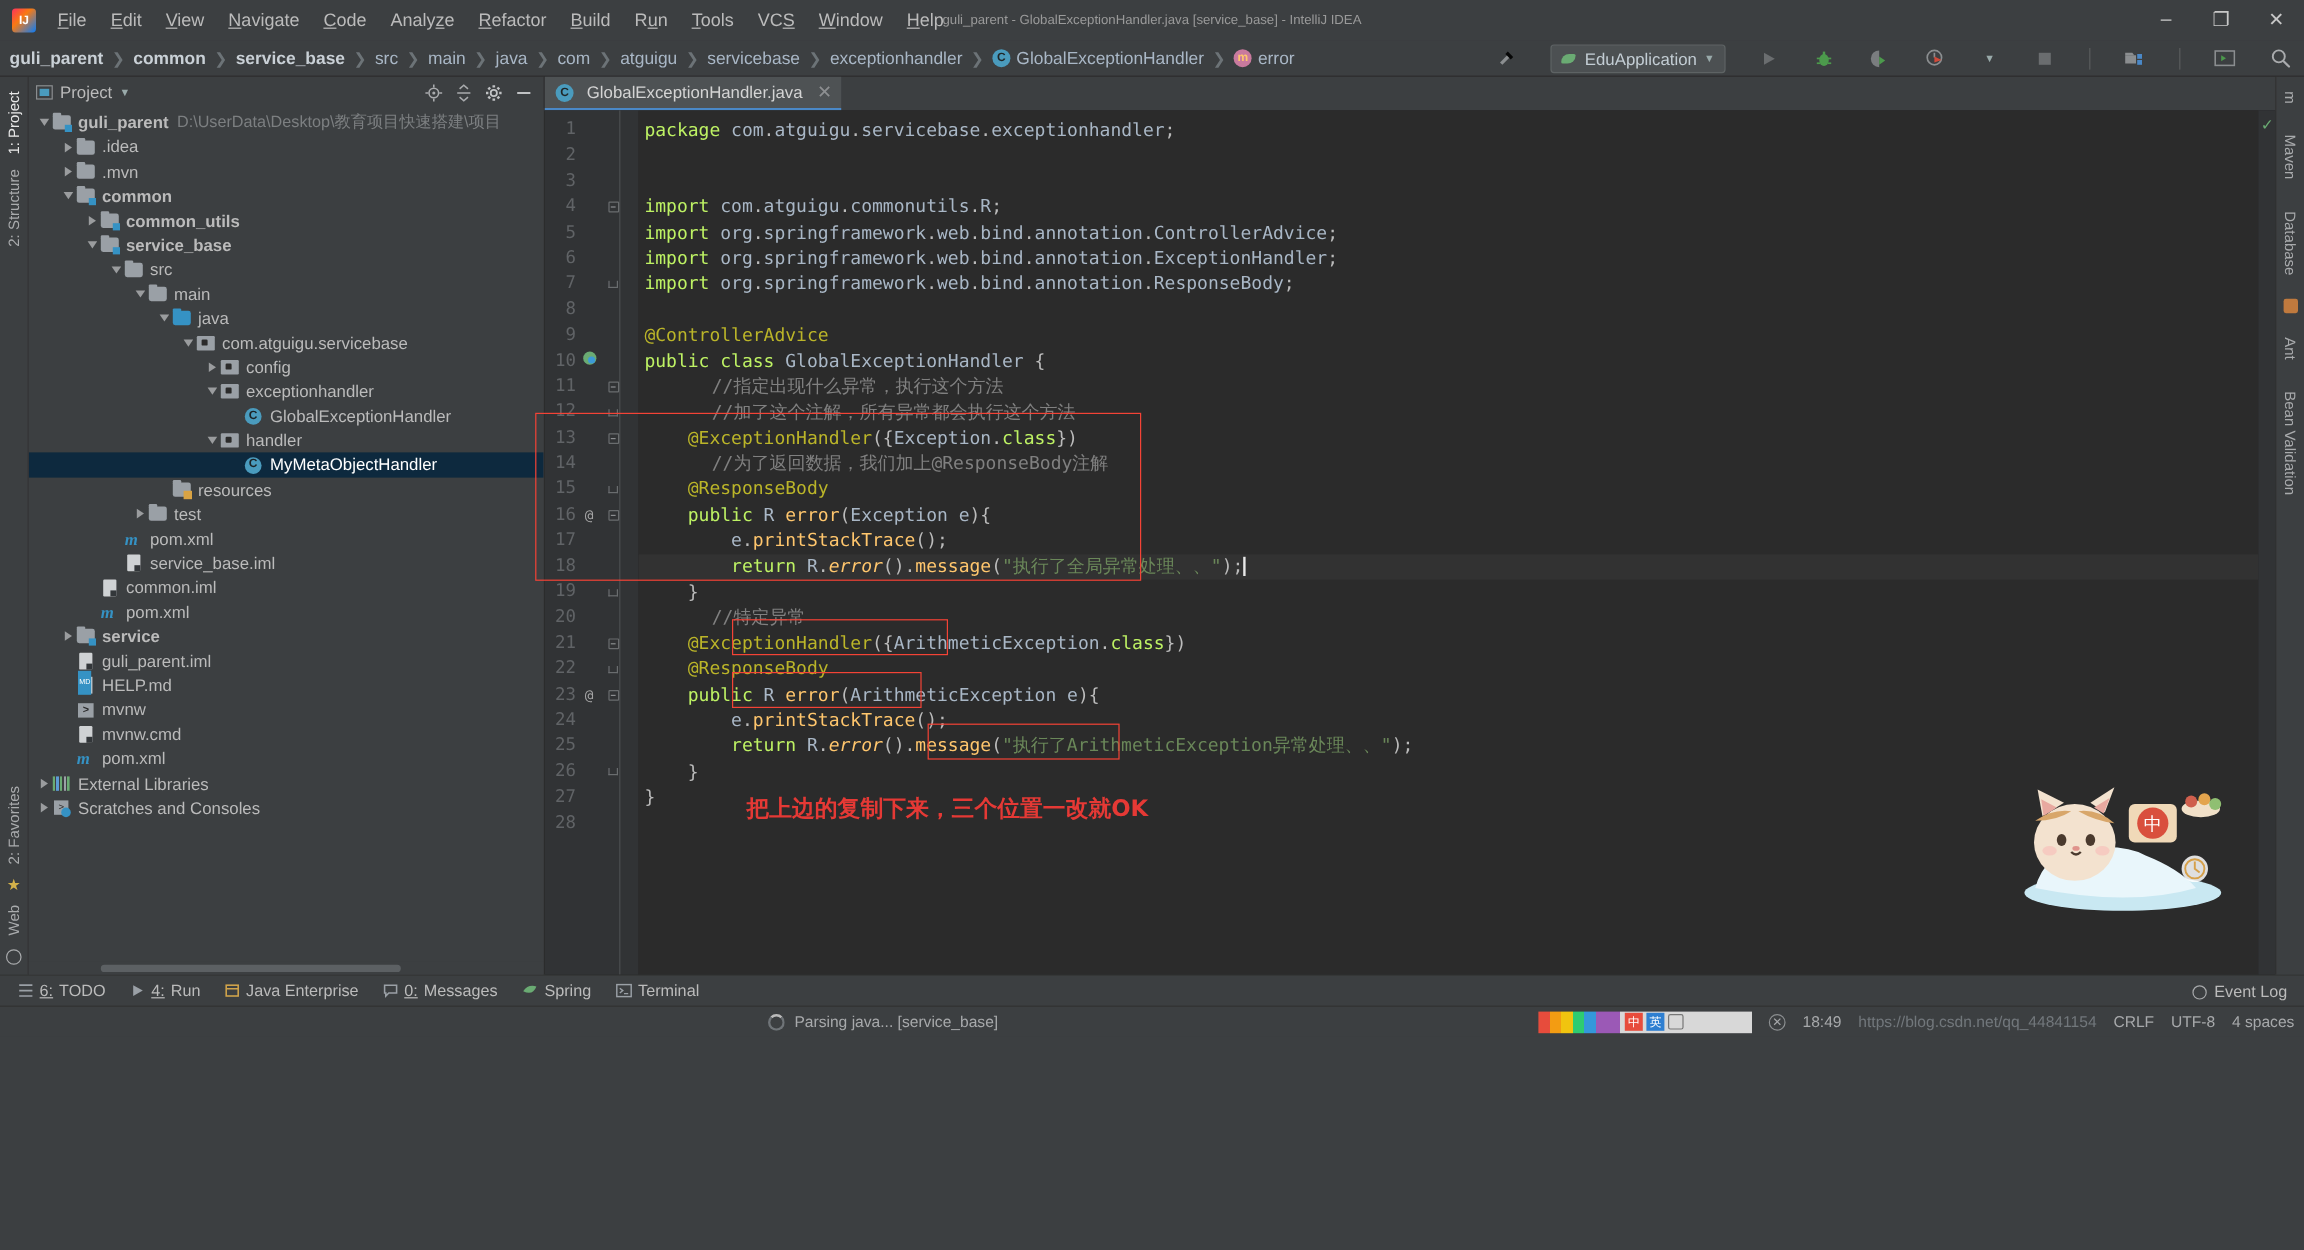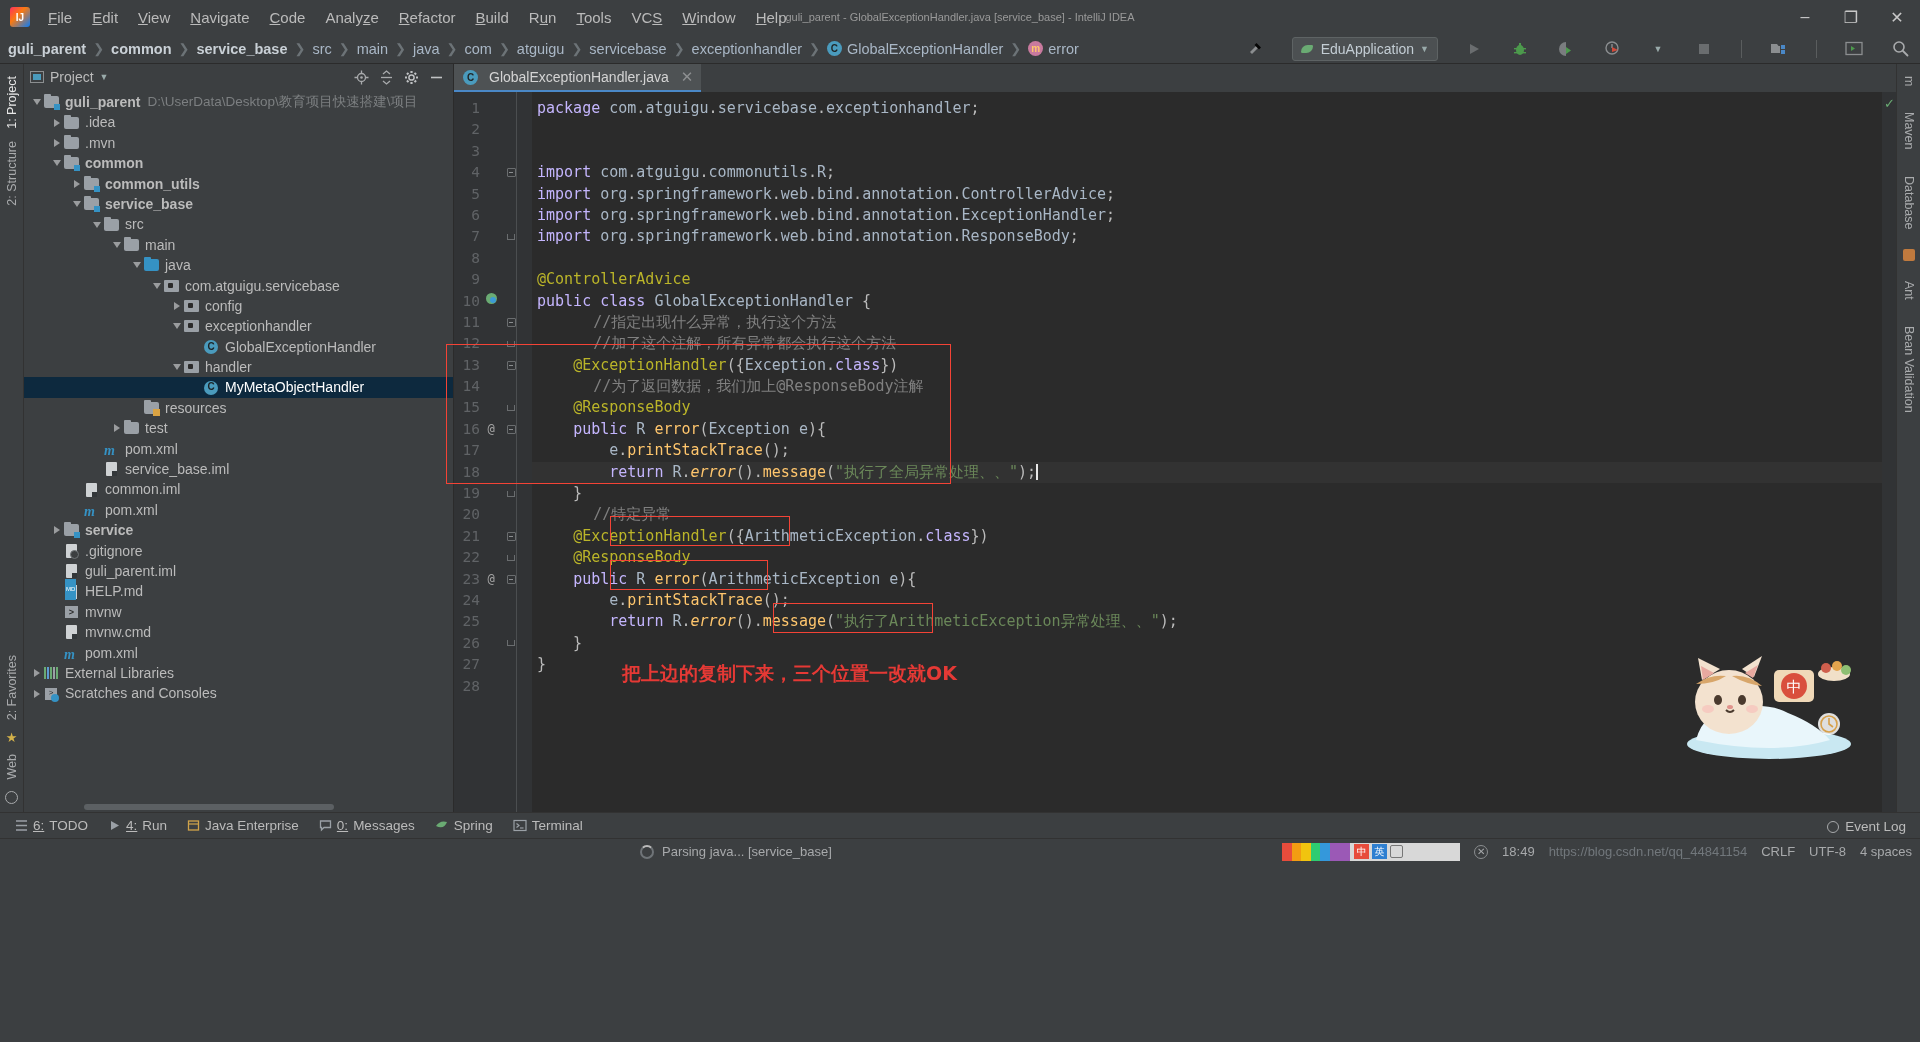--- a/index.html
+++ b/index.html
@@ -180,21 +180,21 @@
   .fold-bot { width: 8px; height: 6px; border: 1px solid #6a6d6f; border-top: none; }
   .fold-bar { position: absolute; left: 62px; top: 0; bottom: 0; width: 1px; background: #4b4e50; }
 
   .code {
     flex: 1; position: relative; font-family: "DejaVu Sans Mono", monospace;
     font-size: 15px; padding-top: 6px; overflow: hidden; background: #2b2b2b;
   }
   .cline { height: 21.4px; line-height: 21.4px; white-space: pre; padding-left: 5px; }
   .cline.highlight { background: #323232; }
 
-  .kw { color: #c4b5fd; }
+  .kw { color: #bef264; }
   .ann { color: #bbb529; }
   .str { color: #6a8759; }
   .cmt { color: #808080; margin-left: 20px; }
   .mth { color: #ffc66d; }
   .id  { color: #a9b7c6; }
   .ital { font-style: italic; }
 
   .caret { display: inline-block; width: 1.5px; height: 16px; background: #e8e8e8; vertical-align: -3px; }
 
   
@@ -650,27 +650,20 @@
           </div>
           <div class="tnode" style="padding-left: 26px;">
             <span class="arrow right">
               <i></i>
             </span>
             <span class="ficon">
               <span class="fld"></span>
               <span class="badge-sq"></span>
             </span>
             <span class="tlabel bold">service</span>
-          </div>
-          <div class="tnode" style="padding-left: 26px;">
-            <span class="arrow "></span>
-            <span class="ficon">
-              <span class="git-icon"></span>
-            </span>
-            <span class="tlabel">.gitignore</span>
           </div>
           <div class="tnode" style="padding-left: 26px;">
             <span class="arrow "></span>
             <span class="ficon">
               <span class="file-icon"></span>
             </span>
             <span class="tlabel">guli_parent.iml</span>
           </div>
           <div class="tnode" style="padding-left: 26px;">
             <span class="arrow "></span>

